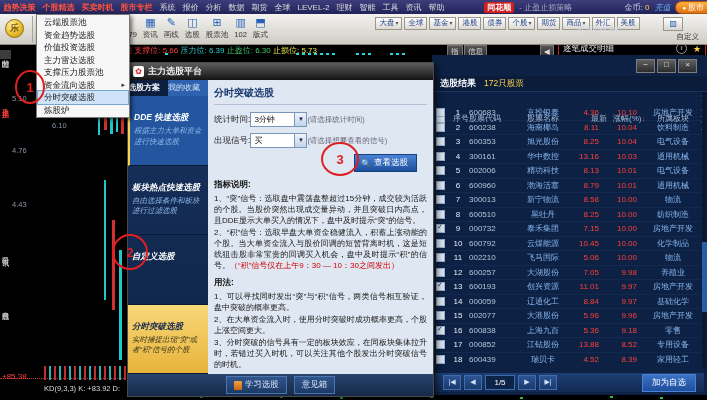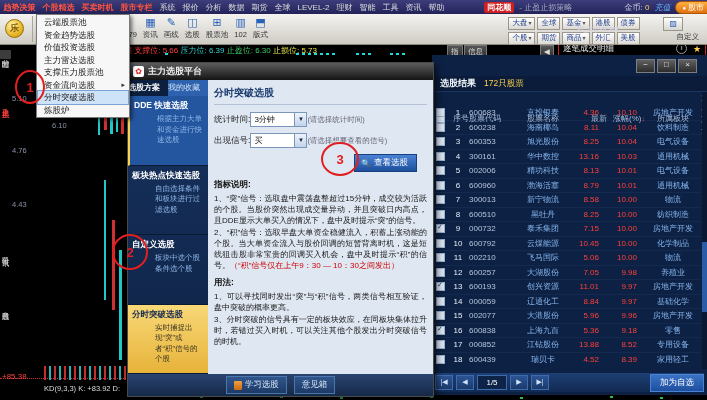--- a/index.html
+++ b/index.html
@@ -25,21 +25,21 @@
     border:1px solid #9a7008;color:#7a5600;font-size:9px;line-height:17px;text-align:center;font-weight:bold;}
   .sell-wrap{display:flex;flex-direction:column;align-items:center;margin:2px 4px 0 2px;}
   .sell-box{width:13px;height:13px;background:#eaf6ea;border:1px solid #2e8f2e;color:#1d7a1d;font-weight:bold;
     font-size:9px;line-height:13px;text-align:center;}
   .sell-lbl{font-size:7.5px;color:#333;margin-top:1px;}
   .tsep{width:1px;height:26px;background:#aaa69c;margin:2px 2px;}
   .tool-item{display:flex;flex-direction:column;align-items:center;padding:2px 3px 0;}
   .tool-item .ic{font-size:11px;line-height:13px;color:#2a62b8;}
   .tool-item .lb{font-size:7.5px;color:#333;margin-top:1px;white-space:nowrap;}
   .tb-right{margin-left:auto;display:flex;align-items:flex-start;padding-top:3px;}
-  .tb-grid{display:flex;flex-direction:column;gap:2px;}
+  .tb-grid{display:flex;flex-direction:row;gap:2px;}
   .tb-row{display:flex;gap:2px;}
   .tbtn{font-size:7.5px;color:#1a3a8a;background:linear-gradient(#ffffff,#dcd9d2);border:1px solid #9a968c;
     padding:0 3px;height:11px;line-height:10px;white-space:nowrap;}
   .tbtn.dd::after{content:"▾";font-size:6px;margin-left:1px;color:#555;}
   .custom-group{display:flex;flex-direction:column;align-items:center;margin:0 8px 0 8px;}
   .custom-ic{width:18px;height:12px;background:linear-gradient(#fff,#d8d5ce);border:1px solid #9a968c;
     color:#2a62b8;font-size:8px;line-height:11px;text-align:center;}
   .custom-lbl{font-size:7.5px;color:#333;margin-top:1px;margin-left:29px;}
   
   .ovl-line{position:absolute;top:45px;left:100px;font-size:8px;white-space:nowrap;z-index:1;}
@@ -80,23 +80,23 @@
     border:1px solid #4a4a4a;box-shadow:3px 3px 7px rgba(0,0,0,.6);z-index:20;}
   .dlg-title{height:17px;background:linear-gradient(#5c5c5c,#141414);display:flex;align-items:center;
     gap:4px;color:#eee;font-size:9px;padding:0 5px;font-weight:bold;}
   .flower{width:11px;height:11px;background:#fff;border-radius:2px;color:#e02020;font-size:8px;
     line-height:11px;text-align:center;}
   .dlg-body{position:absolute;top:17px;left:0;right:0;bottom:22px;display:flex;overflow:hidden;}
   .sidebar{width:80px;background:linear-gradient(180deg,#17335f,#0f2346);display:flex;flex-direction:column;flex-shrink:0;}
   .sb-tabs{display:flex;height:16px;flex-shrink:0;}
   .sb-tab{flex:1;font-size:8px;color:#cfe0f5;text-align:left;line-height:16px;background:#2e62ae;}
   .sb-tab.active{background:#0d1f3e;color:#fff;font-weight:bold;}
-  .sb-sec{padding:4px 4px 3px;border-bottom:1px solid #0a1a35;flex:1;}
+  .sb-sec{padding:16px 4px 3px;border-bottom:1px solid #0a1a35;flex:1;font-style:italic;}
   .sb-sec .t{font-size:8.5px;font-weight:bold;color:#fff;margin-bottom:2px;white-space:nowrap;}
-  .sb-sec .d{font-size:7.5px;color:#8db6e8;line-height:1.4;margin-left:23px;}
+  .sb-sec .d{font-size:7.5px;color:#8db6e8;line-height:1.4;}
   .sb-sec.blue{background:#2456a0;border-left:2px solid #ffd24d;}
   .sb-sec.sel{background:linear-gradient(#f8d878,#e7b33a);}
   .sb-sec.sel .t{color:#172a52;} .sb-sec.sel .d{color:#3a3420;}
   .content{flex:1;position:relative;padding:3px 6px 0;overflow:hidden;}
   .c-head{font-size:10px;font-weight:bold;color:#1a3a6e;padding:3px 0 4px;border-bottom:1px solid #b4c2d8;margin-bottom:7px;}
   .form-row{display:flex;align-items:center;gap:0;font-size:8.5px;color:#222;margin-bottom:6px;white-space:nowrap;}
   .sel-box{width:52px;height:13px;background:#fff;border:1px solid #7a96b8;display:flex;align-items:center;
     font-size:8px;padding-left:3px;color:#111;flex-shrink:0;}
   .sel-arrow{margin-left:auto;width:11px;height:100%;background:linear-gradient(#eef4fc,#c2d4ea);
     border-left:1px solid #7a96b8;font-size:6px;line-height:12px;text-align:center;color:#224;}
@@ -129,21 +129,21 @@
   .hcb{width:7px;height:7px;border:1px solid #9ab0cc;background:#dce6f2;margin-left:4px;}
   .rows{position:absolute;top:51px;left:0;right:6px;height:258px;overflow:hidden;}
   .r-row{height:13.5px;font-size:8px;border-bottom:1px solid rgba(100,140,200,.08);}
   .cb{width:7px;height:7px;border:1px solid #9ab0cc;background:#dce6f2;margin-left:4px;position:relative;}
   .cb.on::after{content:"✓";position:absolute;top:-2px;left:0px;font-size:7px;color:#1a3a5c;font-weight:bold;}
   .c-idx{color:#e8eef8;text-align:center;} .c-code{color:#b5c4da;} .c-name{color:#86b4ec;text-align:center;}
   .c-num{color:#ff4038;text-align:right;padding-right:8px;} .c-sec{color:#86b4ec;text-align:center;}
   .res-scroll{position:absolute;right:0;top:37px;width:5px;bottom:26px;background:#0a1833;}
   .res-thumb{position:absolute;top:0;width:5px;height:70px;background:#2a5ca8;}
   .pager{position:absolute;bottom:3px;left:3px;right:3px;height:19px;background:linear-gradient(#1d3f74,#122a52);
-    display:flex;align-items:center;gap:3px;padding:0 0;}
+    display:flex;align-items:center;gap:3px;padding:0 8px;}
   .pg-btn{width:16px;height:13px;background:linear-gradient(#2c5494,#1b3a6b);border:1px solid #3f6cae;
     color:#cfe2fa;font-size:7px;line-height:12px;text-align:center;}
   .pg-cur{min-width:28px;height:13px;background:#0d2348;border:1px solid #3f6cae;color:#fff;font-size:8px;
     line-height:13px;text-align:center;}
   .add-btn{margin-left:auto;background:linear-gradient(#3a72c4,#1e4f9e);border:1px solid #4a82d4;color:#fff;
     font-size:8.5px;padding:2px 9px;}
   
   .circ{position:absolute;border:2px solid #e02020;border-radius:50%;z-index:40;display:flex;
     align-items:center;justify-content:center;color:#e02020;font-weight:bold;font-size:13px;}
 </style>
@@ -369,21 +369,20 @@
               <div class="d">根据主力大单和资金进行快速选股</div>
             </div>
 
             <div class="sb-sec">
               <div class="t">板块热点快速选股</div>
               <div class="d">自由选择条件和板块进行过滤选股</div>
             </div>
 
             <div class="sb-sec">
               <div class="t">自定义选股</div>
-              <div class="d">板块中选个股 条件选个股</div>
             </div>
 
             <div class="sb-sec sel">
               <div class="t">分时突破选股</div>
               <div class="d">实时捕捉出现“突”或者“积”信号的个股</div>
             </div>
           </div>
       </div>
       <div class="content">
         <div class="c-head">分时突破选股</div>
@@ -421,20 +420,21 @@
             </div>
 
             <div class="para">
               <span>2、“积”信号：选取早盘大单资金稳健流入，积蓄上涨动能的个股。当大单资金流入与股价回调的短暂背离时机，这是短线狙击股非常宝贵的回调买入机会，盘中及时提示“积”的信号。</span><span class="rd">（“积”信号仅在上午9：30 — 10：30之间发出）</span>
             </div>
           </div>
         <div class="usage-title">用法:</div>
         <div>
 
         <div class="para">1、可以寻找同时发出“突”与“积”信号，两类信号相互验证，盘中突破的概率更高。</div>
+            <div class="para">2、在大单资金流入时，使用分时突破时成功概率更高，个股上涨空间更大。</div>
             <div class="para">3、分时突破的信号具有一定的板块效应，在同板块集体拉升时，若错过买入时机，可以关注其他个股发出分时突破信号的时机。</div>
           </div>
       </div>
     </div>
     <div class="dlg-bottom">
       <div class="b-btn">
         <span class="book"></span>
         <span>学习选股</span>
       </div>
       <div class="b-btn">

